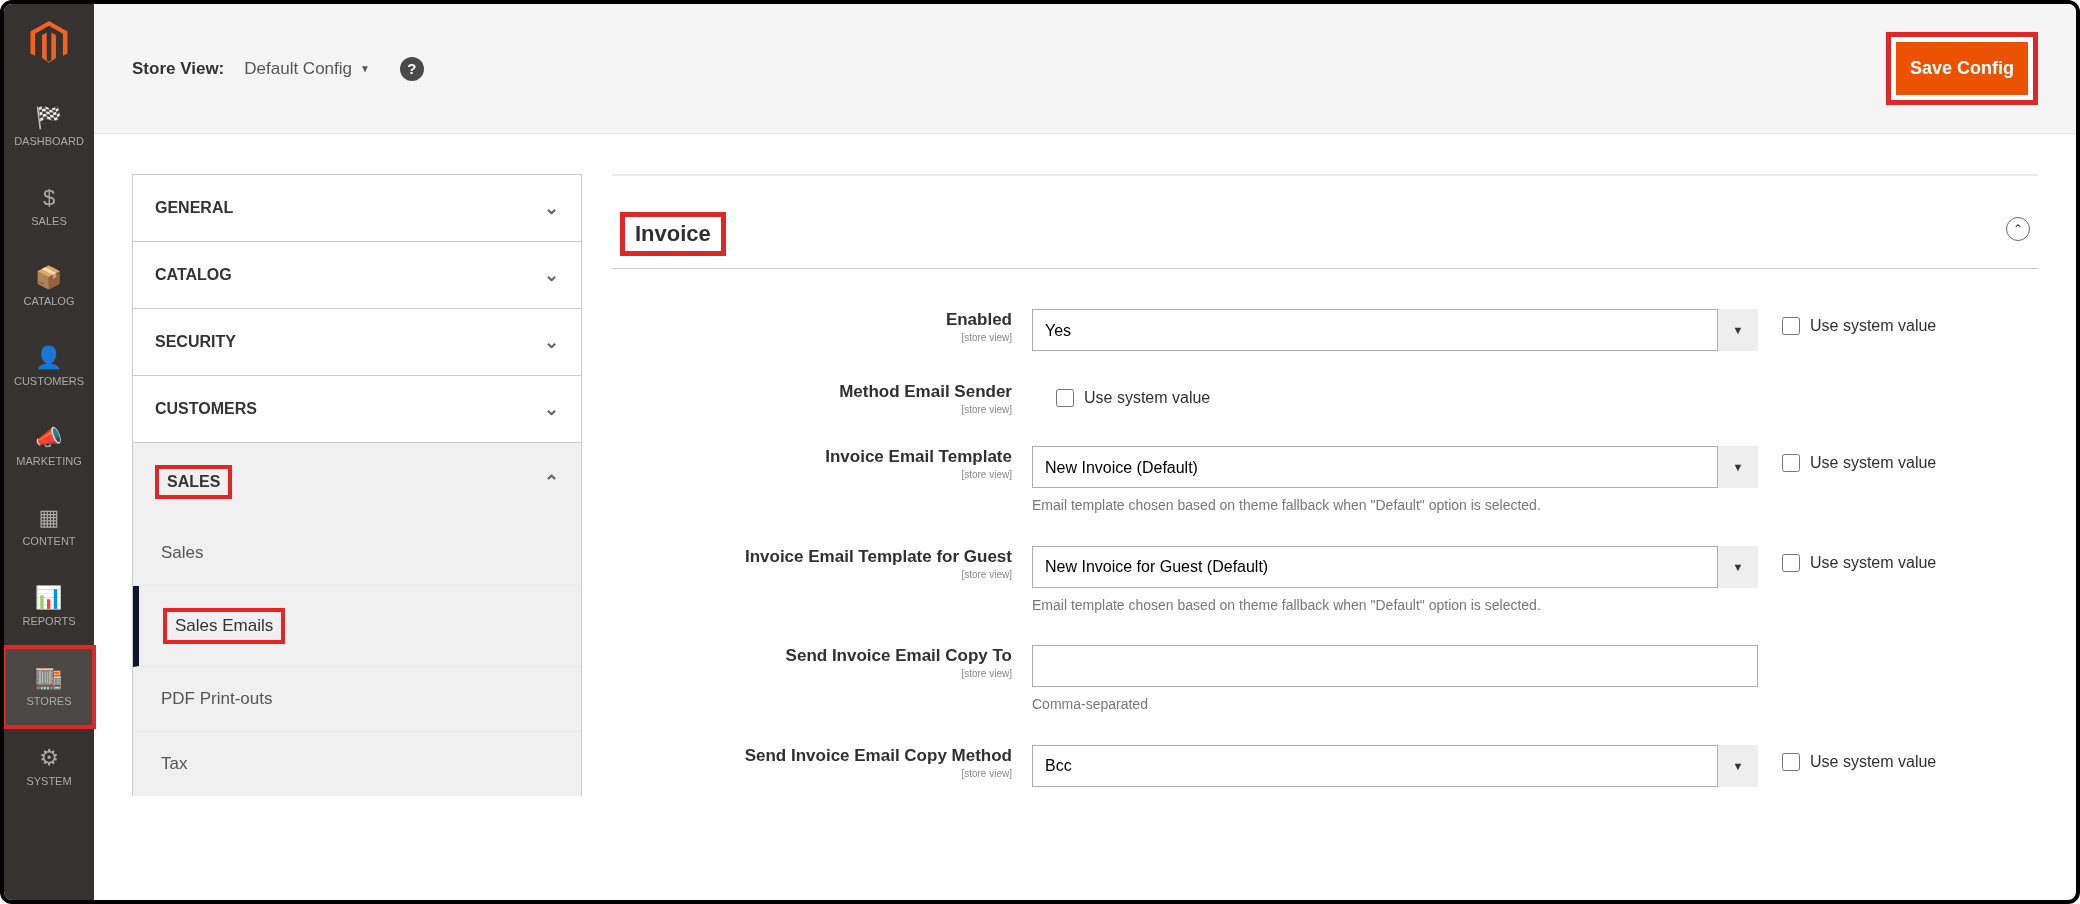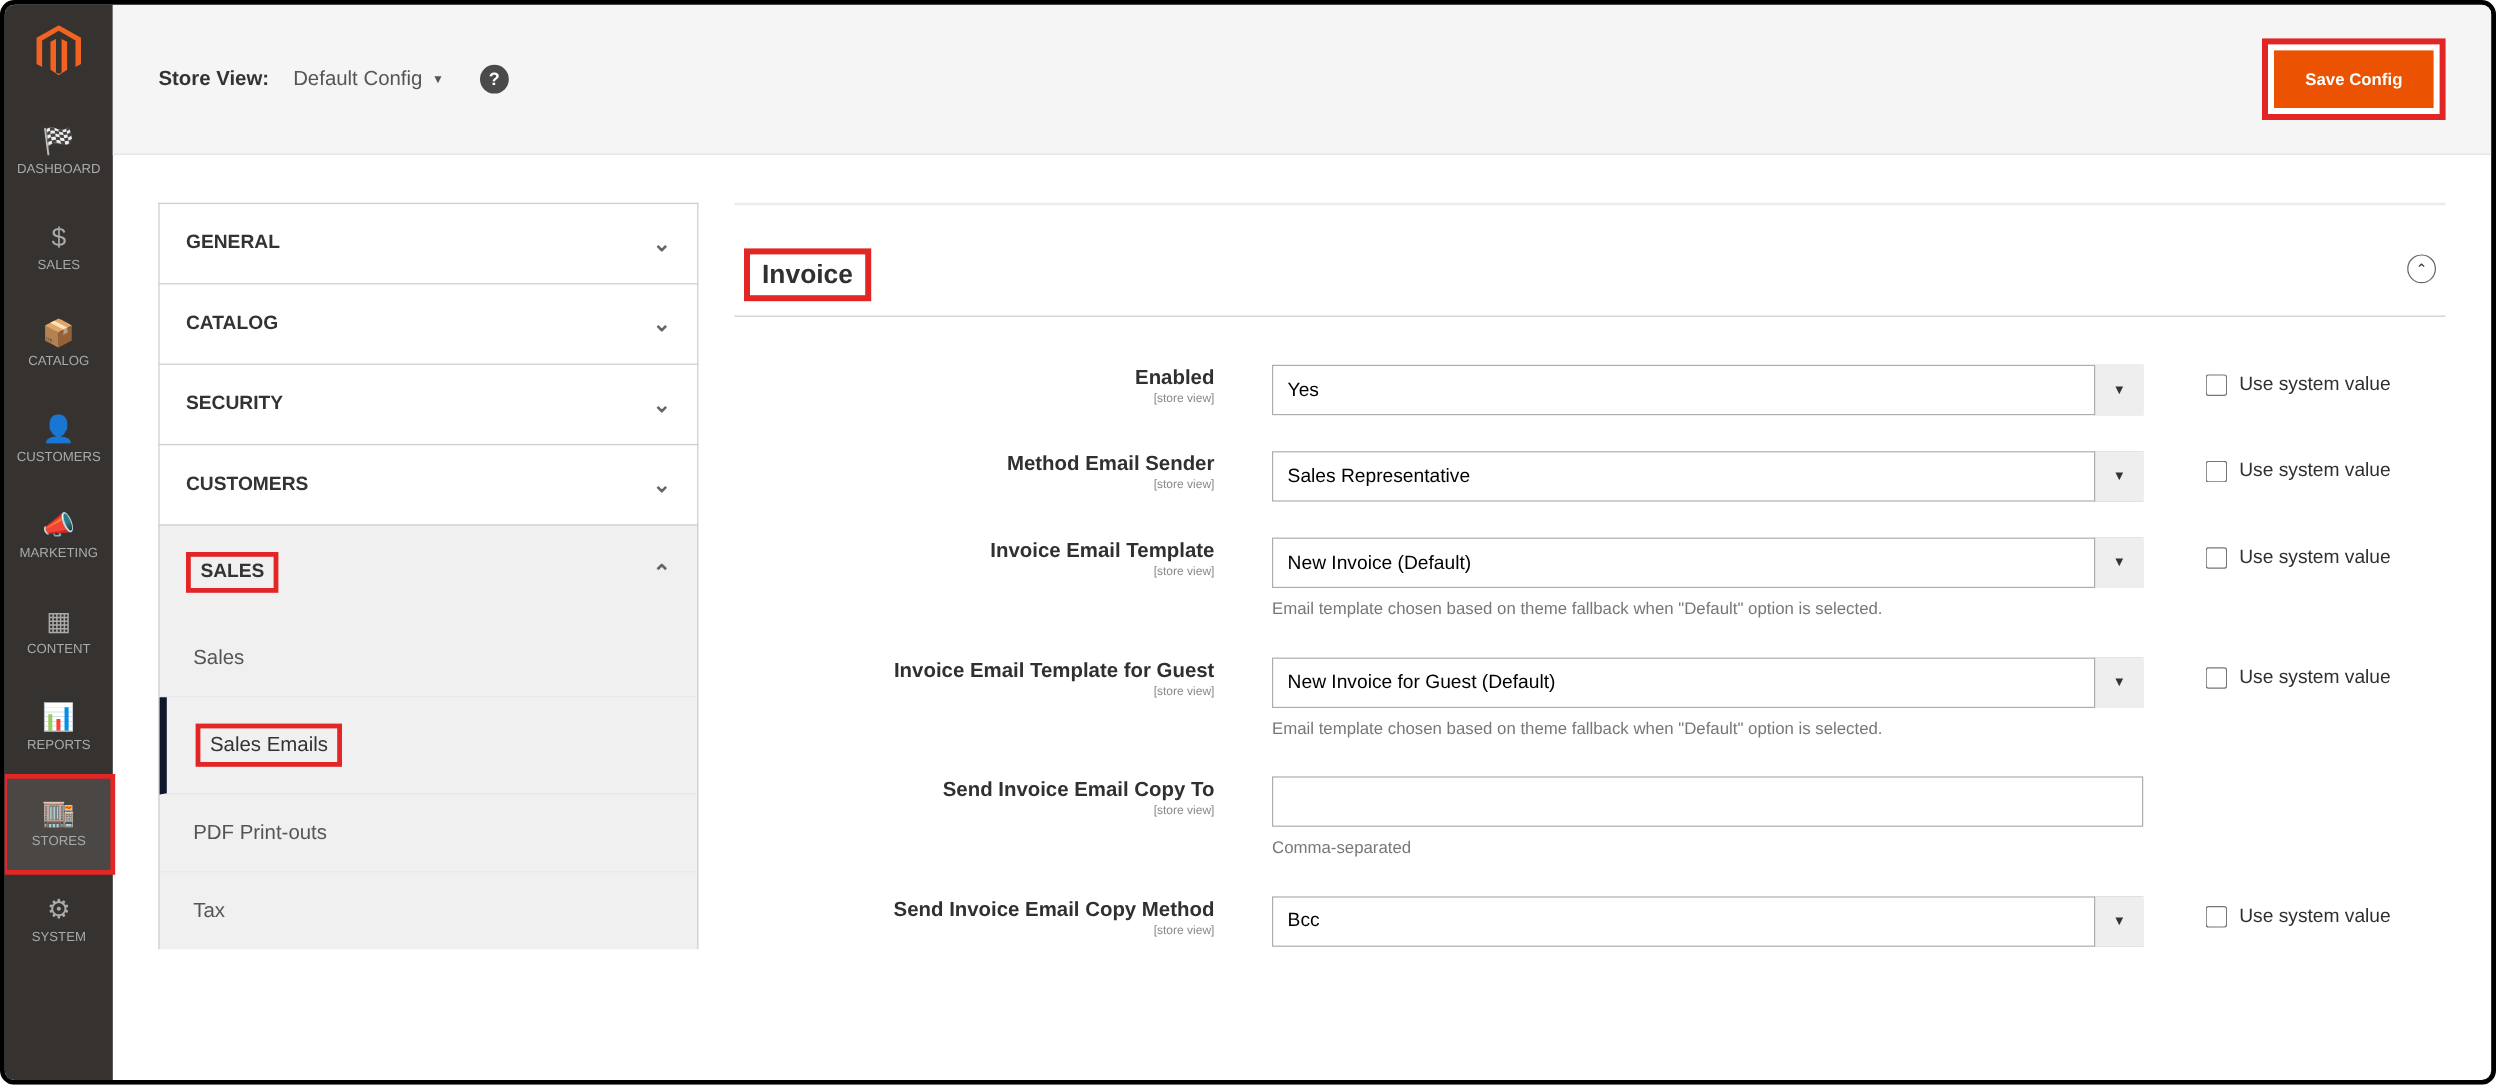--- a/index.html
+++ b/index.html
@@ -17,21 +17,21 @@
   .red-box { outline: 4px solid #e22626; outline-offset: -2px; }
 
   
   .main { flex: 1; display: flex; flex-direction: column; }
   .header-bar { background: #f5f5f5; padding: 28px 38px; display: flex; align-items: center; justify-content: space-between; border-bottom: 1px solid #e3e3e3;}
   .store-view { display: flex; align-items: center; gap: 20px; font-size: 17px;}
   .store-view strong { font-weight: 600; }
   .store-view .selector { display: inline-flex; align-items: center; gap: 8px; cursor: pointer; color: #555;}
   .store-view .selector::after { content: '▼'; font-size: 10px; }
   .help-icon { width: 24px; height: 24px; border-radius: 50%; background: #4a4a4a; color: #fff; display: inline-flex; align-items: center; justify-content: center; font-weight: bold; font-size: 15px; margin-left: 10px; cursor: pointer;}
-  .save-btn { background: #eb5202; color: #fff; border: none; padding: 16px 26px; font-size: 14px; font-weight: 600; cursor: pointer; position: relative;}
+  .save-btn { background: #eb5202; color: #fff; border: none; padding: 16px 14px; font-size: 18px; font-weight: 600; cursor: pointer; position: relative;}
   .save-btn-wrap { border: 5px solid #e22626; padding: 5px; background: #fff;}
 
   
   .content-body { flex: 1; display: flex; padding: 0 38px 0 38px; gap: 30px; margin-top: 40px;}
 
   
   .config-tabs { width: 450px; flex-shrink: 0;}
   .tab-item { border: 1px solid #ccc; border-bottom: none; padding: 22px 22px; display: flex; justify-content: space-between; align-items: center; font-weight: 600; font-size: 16px; cursor: pointer; background: #fff;}
   .tab-item:last-child{border-bottom:1px solid #ccc;}
   .tab-item.expanded { background: #f0f0f0; }
@@ -44,21 +44,21 @@
   .inline-red-box { border: 4px solid #e22626; display: inline-block; padding: 4px 8px;}
 
   
   .config-section { flex: 1; }
   .section-head { display: flex; justify-content: space-between; align-items: center; border-bottom: 1px solid #ccc; padding: 12px 8px; margin-bottom: 40px;}
   .section-title-wrap { margin-top: 10px;}
   .section-title-box { border: 5px solid #e22626; display: inline-block; padding: 4px 10px;}
   .section-title-box span { font-size: 22px; font-weight: 600; color: #303030;}
   .collapse-icon { width: 24px; height: 24px; border: 1px solid #666; border-radius: 50%; display: inline-flex; align-items: center; justify-content: center; font-size: 12px; cursor: pointer;}
 
-  .field-row { display: flex; align-items: flex-start; margin-bottom: 30px; gap: 28px; }
+  .field-row { display: flex; align-items: flex-start; margin-bottom: 30px; }
   .field-label { width: 420px; text-align: right; padding-right: 20px; font-size: 17px; font-weight: 600; color: #303030; line-height: 1.3;}
   .field-label .scope { display: block; font-size: 10px; font-weight: 400; color: #888;}
   .field-control { width: 726px; }
   .field-control select, .field-control input[type=text] { width: 100%; height: 42px; border: 1px solid #adadad; padding: 0 12px; font-size: 16px; background: #fff; appearance: none;}
   .select-wrap { position: relative; }
   .select-wrap::after { content: '▼'; position: absolute; right: 0; top: 0; width: 40px; height: 42px; display: flex; align-items: center; justify-content: center; font-size: 11px; border-left: 1px solid #adadad; background: #eee; pointer-events: none;}
   .field-note { font-size: 14px; color: #777; margin-top: 8px; line-height: 1.4;}
   .field-system { margin-left: 24px; display: flex; align-items: center; gap: 10px; font-size: 16px; color: #303030; padding-top: 8px;}
   .field-system input[type=checkbox]{ width: 18px; height: 18px; cursor: pointer;}
   .top-divider { border-top: 2px solid #ccc; opacity:0.4; margin-bottom:14px;}
@@ -172,23 +172,20 @@
               <div class="select-wrap"><select><option>Yes</option></select></div>
             </div>
           <label class="field-system">
               <input type="checkbox" style="">
               <span>Use system value</span>
             </label>
         </div>
 
         <div class="field-row">
           <div class="field-label"><span>Method Email Sender</span><span class="scope">[store view]</span></div>
-          <div class="field-control">
-              <div class="select-wrap"><select><option>Sales Representative</option></select></div>
-            </div>
           <label class="field-system">
               <input type="checkbox" style="">
               <span>Use system value</span>
             </label>
         </div>
 
         <div class="field-row">
           <div class="field-label"><span>Invoice Email Template</span><span class="scope">[store view]</span></div>
           <div class="field-control">
             <div class="select-wrap"><select><option>New Invoice (Default)</option></select></div>

